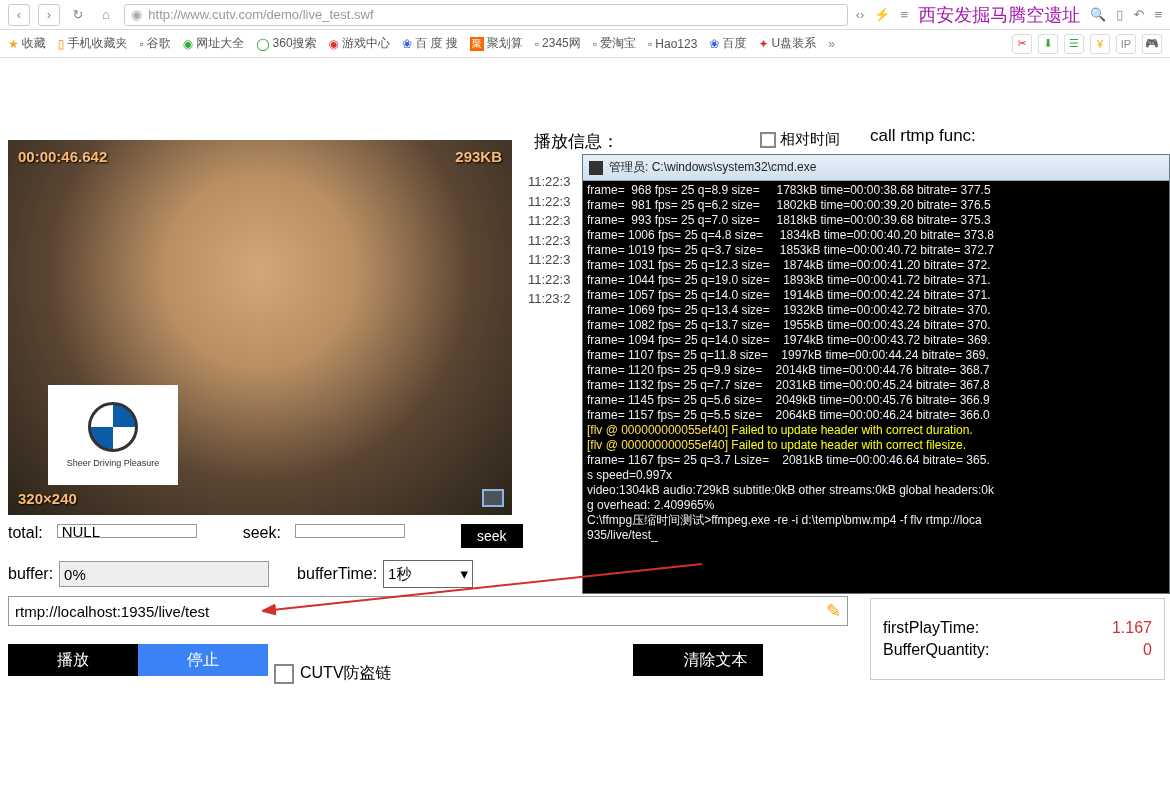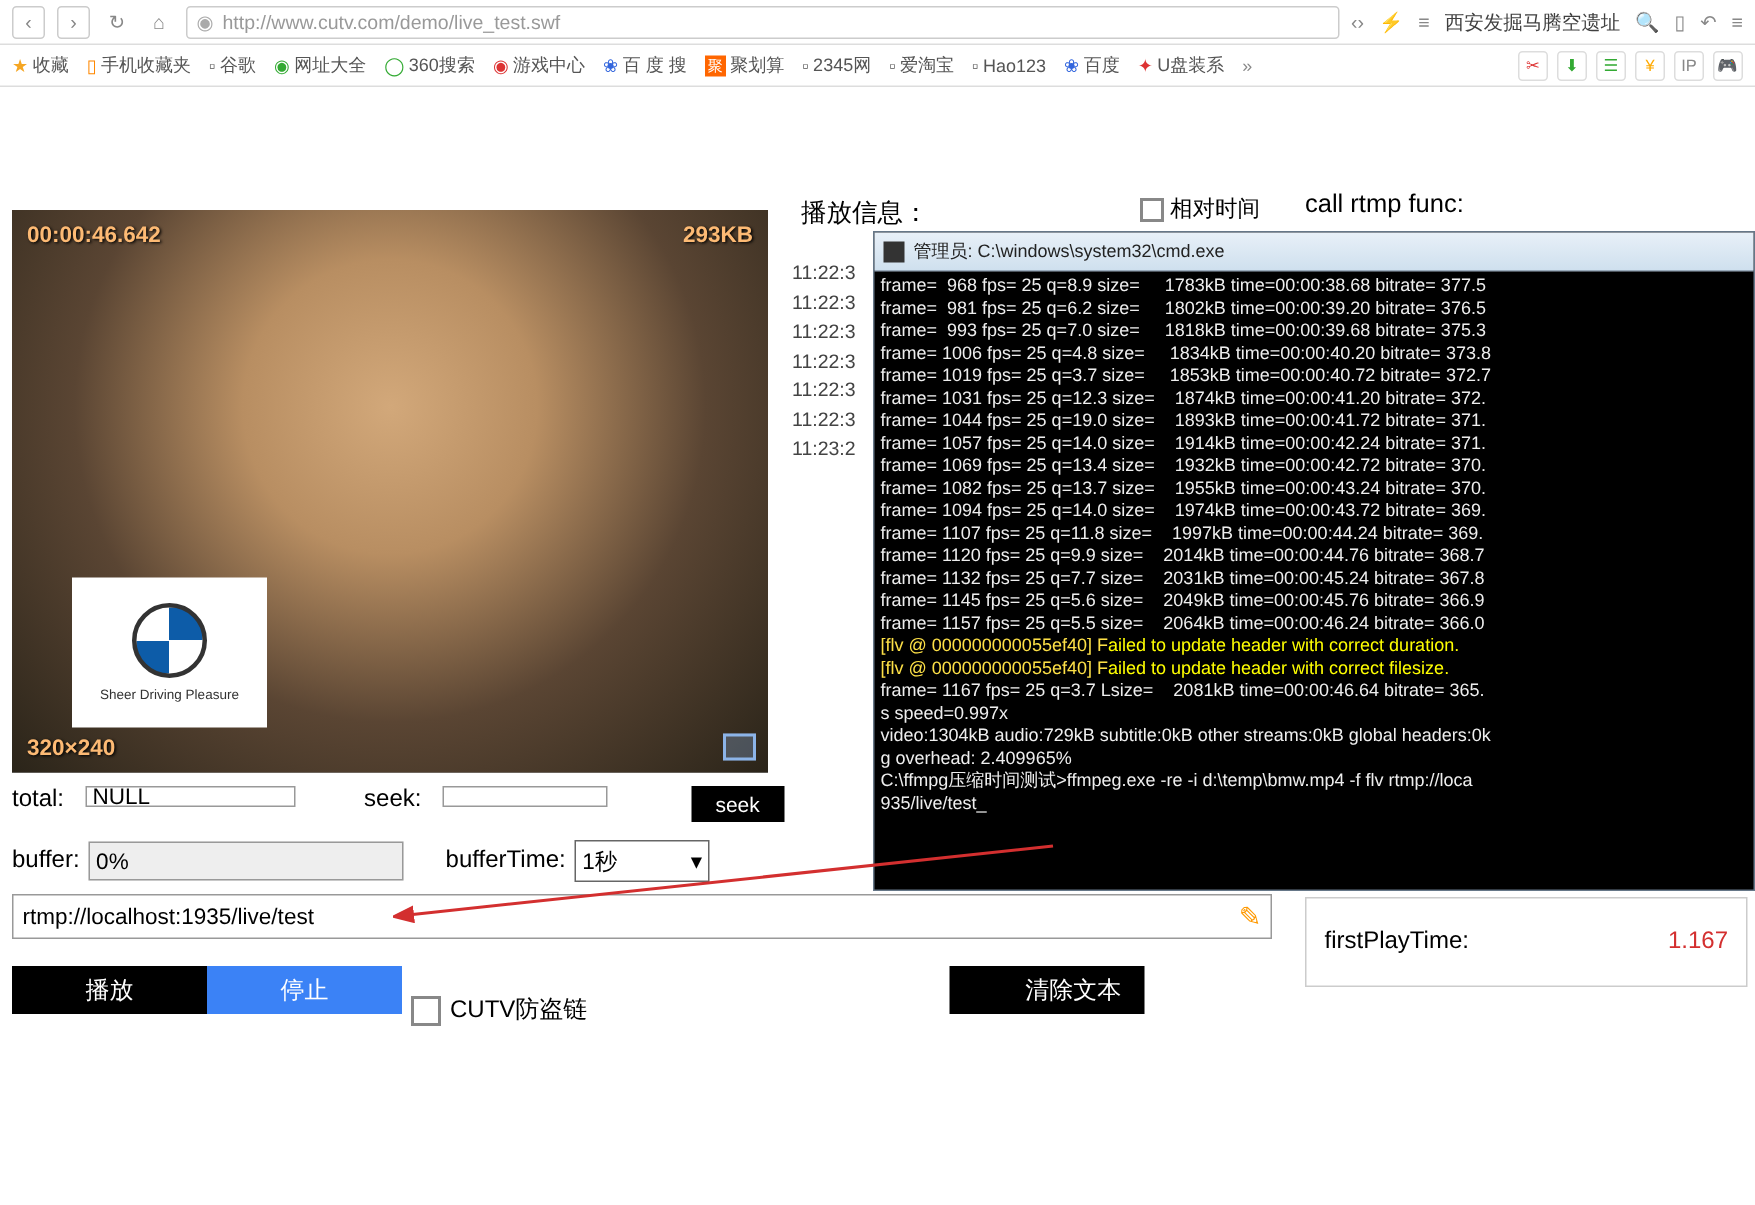--- a/index.html
+++ b/index.html
@@ -84,21 +84,21 @@
   <div class="refresh">↻</div>
   <div class="home">⌂</div>
   <div class="url-bar">
     <span style="margin-right:6px;color:#aaa;">◉</span>
     <span>http://www.cutv.com/demo/live_test.swf</span>
   </div>
   <div class="right-icons">
     <span>‹›</span>
     <span style="color:#5b5;">⚡</span>
     <span>≡</span>
-    <span style="color:#404040;font-size:13px;">西安发掘马腾空遗址</span>
+    <span style="color:#a21caf;font-size:18px;">西安发掘马腾空遗址</span>
     <span>🔍</span>
     <span>▯</span>
     <span>↶</span>
     <span>≡</span>
   </div>
 </div>
 
 <div class="bookmarks">
   <span class="bm">
       <span class="star">★</span>
@@ -243,13 +243,17 @@
       </marker>
     </defs>
   <line x1="440" y1="4" x2="10" y2="50" stroke="#d32f2f" stroke-width="2" marker-end="url(#ah)"></line>
 </svg>
 
 <div class="stats">
   <div>
     <span>firstPlayTime:</span>
     <span class="val">1.167</span>
   </div>
+  <div>
+    <span>BufferQuantity:</span>
+    <span class="val">0</span>
+  </div>
 </div>
 
 </body></html>

